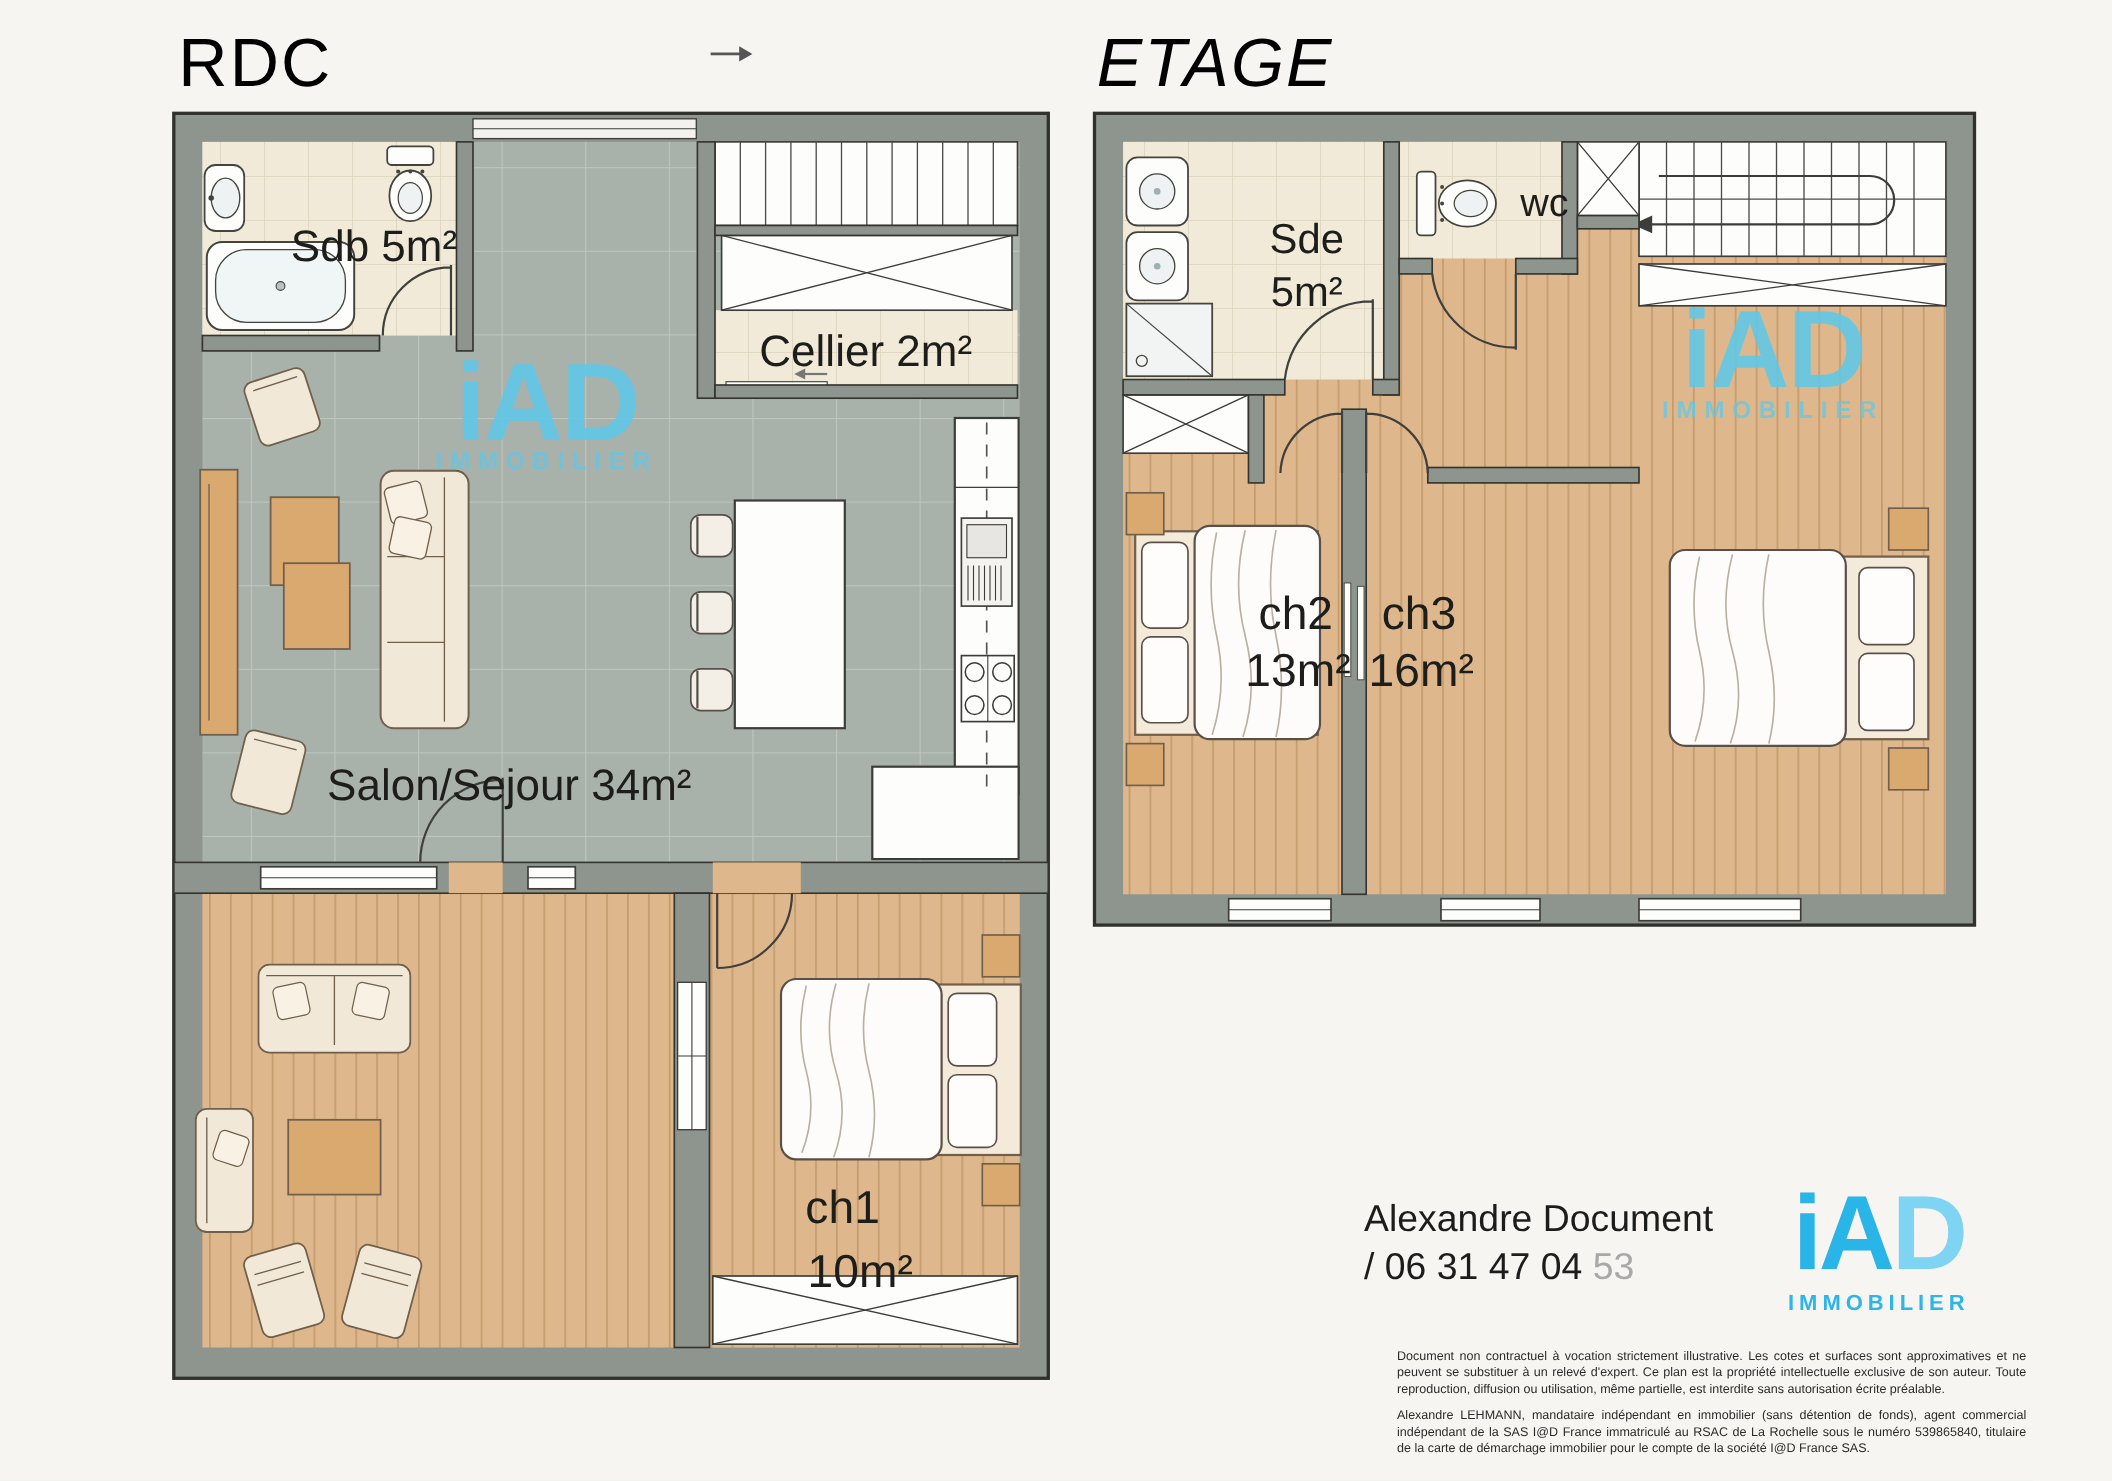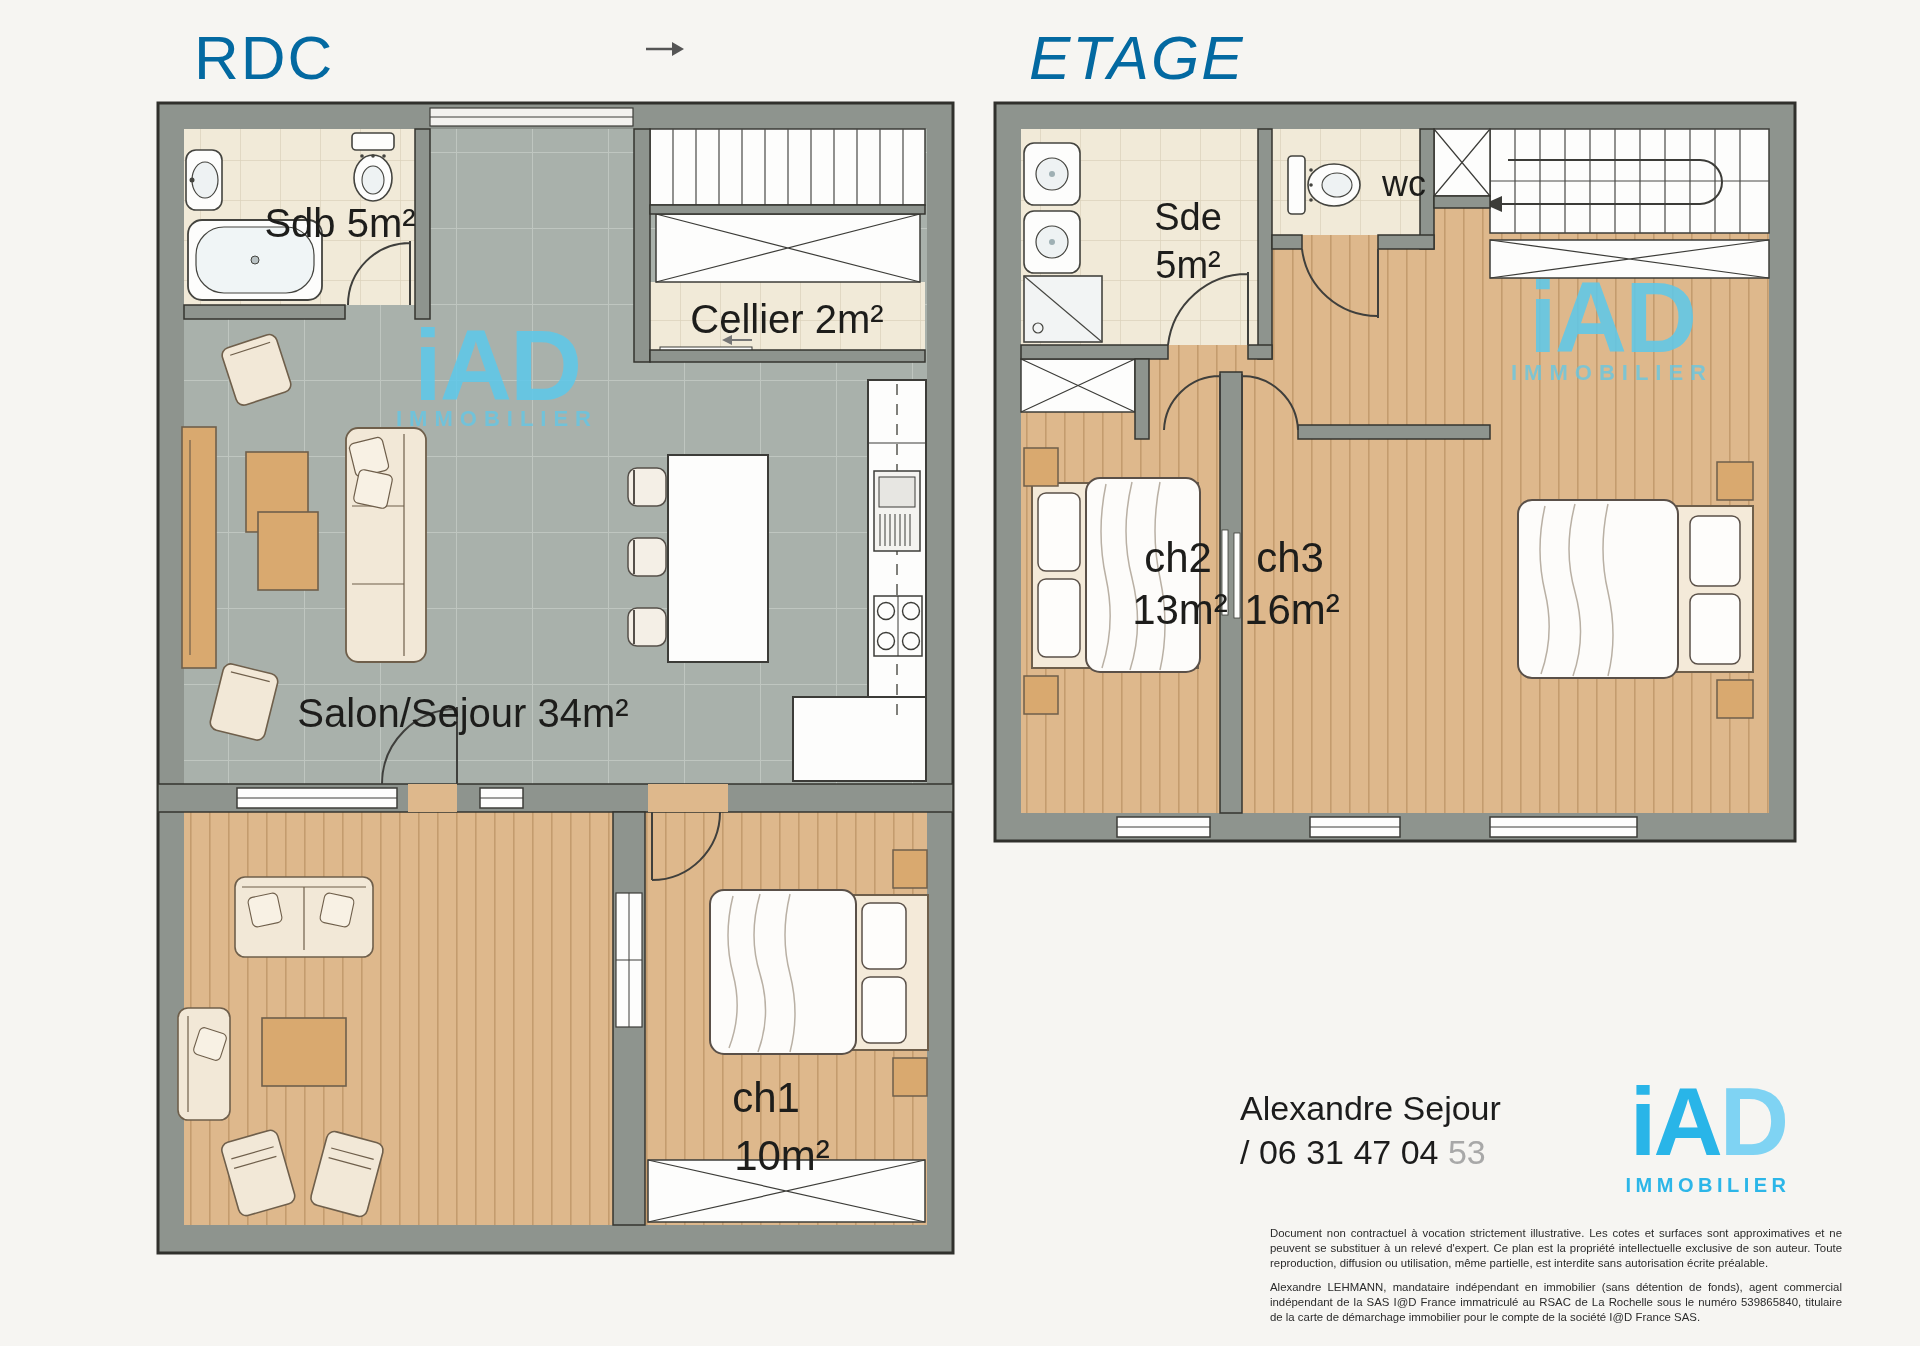--- a/index.html
+++ b/index.html
@@ -1,19 +1,19 @@
 <!DOCTYPE html>
 <html><head>
 <meta charset="utf-8">
 <style>
   html,body{margin:0;padding:0;}
   body{background:#e8e8e6;font-family:"Liberation Sans", sans-serif;}
   #stage{position:relative;width:1920px;height:1346px;background:#f6f5f2;overflow:hidden;}
   #planSvg{position:absolute;left:0;top:0;}
-  .floor-title{position:absolute;color:#0369a1;font-size:62px;font-weight:500;letter-spacing:2px;margin-left:32px;}
+  .floor-title{position:absolute;color:#000000;font-size:62px;font-weight:500;letter-spacing:2px;}
   #title-rdc{left:162px;top:22px;}
   #title-etage{left:997px;top:22px;font-style:italic;}
   .plan-label{fill:#1d1d1b;font-family:"Liberation Sans", sans-serif;}
   .wm-big{fill:#5fc8e9;opacity:.88;font-weight:700;font-family:"Liberation Sans", sans-serif;letter-spacing:-2px;}
   .wm-sub{fill:#5fc8e9;opacity:.75;font-weight:700;font-family:"Liberation Sans", sans-serif;letter-spacing:7px;font-size:22px;}
   #contact{position:absolute;left:1240px;top:1086px;width:420px;color:#1c1c1c;font-size:34px;line-height:44px;white-space:nowrap;}
   #contact .faded{color:#a8a8a8;}
   #footer-logo{position:absolute;left:1618px;top:1072px;width:180px;text-align:center;}
   #footer-logo .brand{font-size:96px;line-height:100px;font-weight:700;color:#29b5e8;letter-spacing:-3px;}
   #footer-logo .brand .lite{color:#7fd3f3;}
@@ -363,21 +363,21 @@
     <text class="plan-label" x="1180" y="624" font-size="42" text-anchor="middle">13m²</text>
     <text class="plan-label" x="1290" y="572" font-size="42" text-anchor="middle">ch3</text>
     <text class="plan-label" x="1292" y="624" font-size="42" text-anchor="middle">16m²</text>
   </g>
 </svg>
 
   <div class="floor-title" id="title-rdc">RDC</div>
   <div class="floor-title" id="title-etage">ETAGE</div>
 
   <div id="contact">
-    <div>Alexandre Sejour</div>
+    <div>Alexandre Document</div>
     <div><span>/ 06 31 47 04 </span><span class="faded">53</span></div>
   </div>
 
   <div id="footer-logo">
     <div class="brand"><span>iA</span><span class="lite">D</span></div>
     <div class="sub">IMMOBILIER</div>
   </div>
 
   <div id="legal">
     <p>Document non contractuel à vocation strictement illustrative. Les cotes et surfaces sont approximatives et ne peuvent se substituer à un relevé d'expert. Ce plan est la propriété intellectuelle exclusive de son auteur. Toute reproduction, diffusion ou utilisation, même partielle, est interdite sans autorisation écrite préalable.</p>

